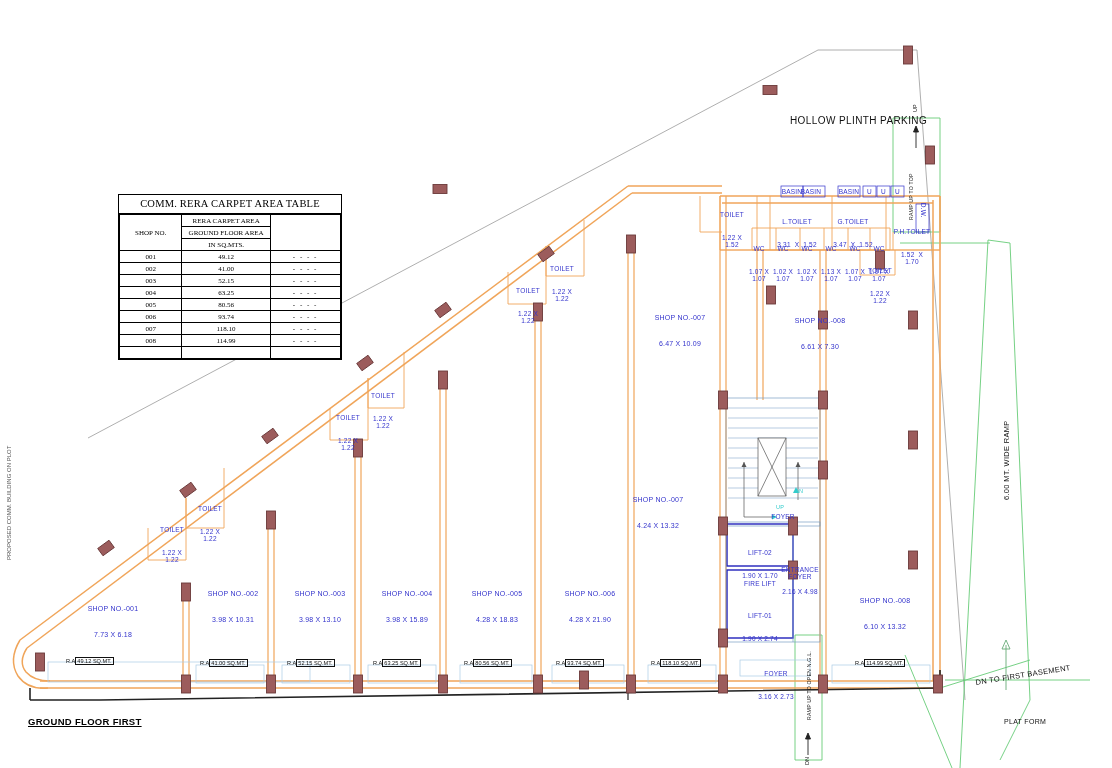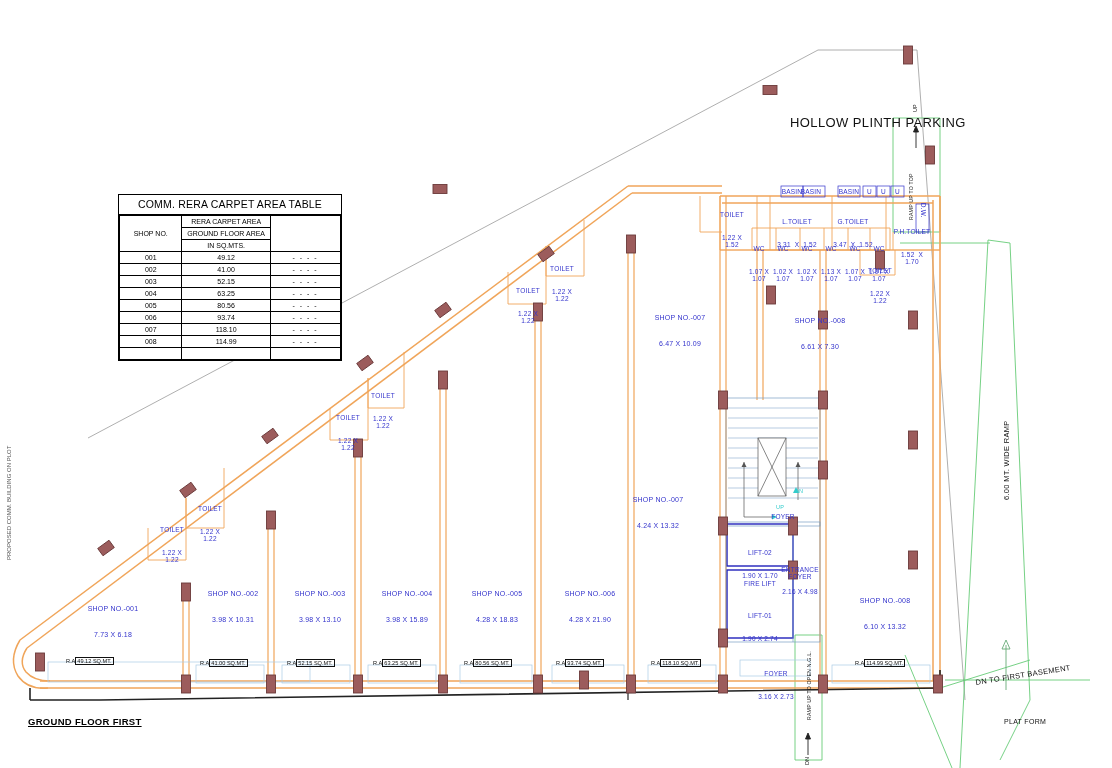--- a/index.html
+++ b/index.html
@@ -8,21 +8,21 @@
        font-family:"Liberation Sans",sans-serif;color:#000;}
   #plan{position:absolute;left:0;top:0;width:1112px;height:768px;}
   .lbl{position:absolute;color:#3333cc;font-size:6.5px;line-height:7.5px;
        text-align:center;white-space:pre;letter-spacing:.2px;}
   .lbl.shop{font-size:7px;line-height:8.5px;}
   .blk{position:absolute;color:#111;font-size:8px;white-space:nowrap;}
   .ra{position:absolute;font-size:5.6px;color:#111;white-space:nowrap;}
   .ra .bx{border:1px solid #111;padding:0 1px;}
   
   #area-table{position:absolute;left:118px;top:194px;width:222px;
-     border:1.4px solid #000;background:#fff;font-size:7.2px;color:#000;}
+     border:1.4px solid #000;background:#fff;font-size:7.2px;color:#000;font-family:Liberation Serif, serif;}
   #area-table .ttl{font-size:10.5px;text-align:center;padding:3px 0 4px;
      border-bottom:1px solid #000;letter-spacing:.2px;}
   #area-table table{border-collapse:collapse;width:100%;}
   #area-table td{border:1px solid #000;text-align:center;height:11px;
      padding:0;font-size:7px;}
   #area-table td.shopcol{width:62px;}
   #area-table td.areacol{width:88px;}
   #area-table td.dashcol{width:70px;letter-spacing:1.5px;}
   #title-bottom{position:absolute;left:28px;top:716px;font-size:9.5px;
      font-weight:bold;text-decoration:underline;letter-spacing:.3px;}
@@ -498,20 +498,20 @@
   <div>2.16 X 4.98</div>
 </div>
 <div class="lbl" style="left:760px;top:513px;width:46px;">FOYER</div>
 <div class="lbl" style="left:772px;top:504px;width:16px;color:#33cccc;font-size:5.5px;">UP</div>
 <div class="lbl" style="left:791px;top:488px;width:16px;color:#33cccc;font-size:5.5px;">DN</div>
 <div class="lbl" style="left:745px;top:655px;width:62px;text-align:center;">
   <div>FOYER</div>
   <div>3.16 X 2.73</div>
 </div>
 
-<div class="blk" style="left:790px;top:115px;font-size:13px;letter-spacing:.4px;">HOLLOW PLINTH PARKING</div>
+<div class="blk" style="left:790px;top:115px;font-size:10px;letter-spacing:.4px;">HOLLOW PLINTH PARKING</div>
 <div class="blk" style="left:975px;top:678px;font-size:7.5px;transform-origin:0 0;transform:rotate(-9deg);letter-spacing:.3px;">DN TO FIRST BASEMENT</div>
 <div class="blk" style="left:1004px;top:718px;font-size:7px;letter-spacing:.3px;">PLAT FORM</div>
 <div class="blk" style="left:1002px;top:500px;font-size:7.5px;transform-origin:0 0;transform:rotate(-90deg);letter-spacing:.3px;">6.00 MT. WIDE RAMP</div>
 <div class="blk" style="left:908px;top:220px;font-size:5.2px;transform-origin:0 0;transform:rotate(-90deg);letter-spacing:.2px;">RAMP UP TO TOP</div>
 <div class="blk" style="left:806px;top:720px;font-size:5.2px;transform-origin:0 0;transform:rotate(-90deg);letter-spacing:.2px;">RAMP UP TO OPEN N.G.L.</div>
 <div class="blk" style="left:912px;top:112px;font-size:5.5px;transform-origin:0 0;transform:rotate(-90deg);">UP</div>
 <div class="blk" style="left:804px;top:765px;font-size:5.5px;transform-origin:0 0;transform:rotate(-90deg);">DN</div>
 
 </body></html>

